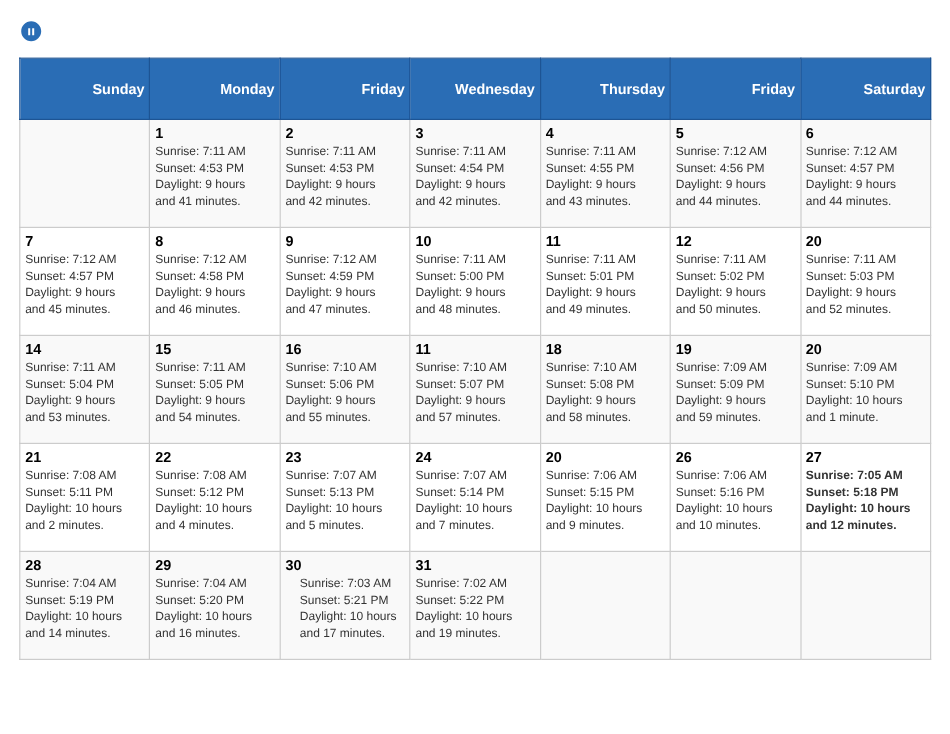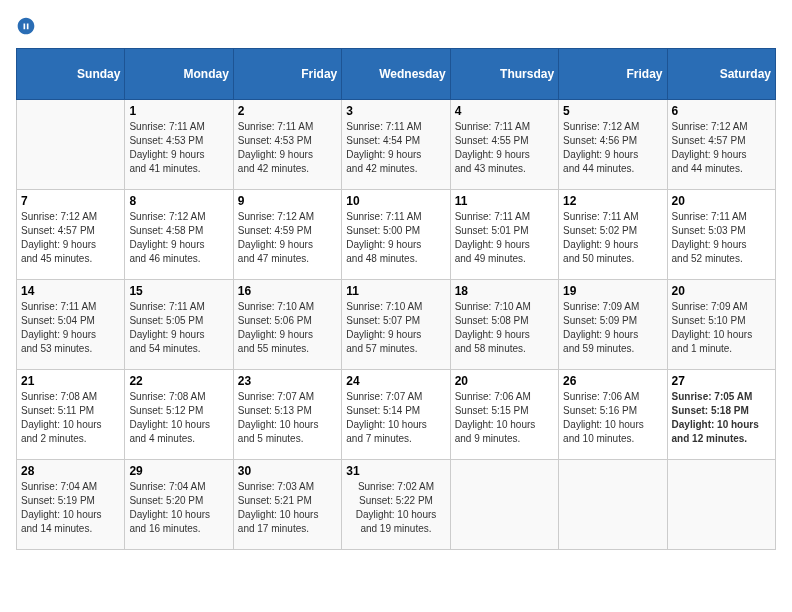--- a/index.html
+++ b/index.html
@@ -327,28 +327,28 @@
         </td>
         <td>
           <span class="day-num">29</span>
           <div class="day-info" style="white-space: pre-line;">Sunrise: 7:04 AM
 Sunset: 5:20 PM
 Daylight: 10 hours
 and 16 minutes.</div>
         </td>
         <td>
           <span class="day-num">30</span>
-          <div class="day-info" style="white-space: pre-line;">Sunrise: 7:03 AM
+          <div class="day-info" style="white-space: pre-line; margin-left: 12px;">Sunrise: 7:03 AM
 Sunset: 5:21 PM
 Daylight: 10 hours
 and 17 minutes.</div>
         </td>
         <td>
           <span class="day-num">31</span>
-          <div class="day-info" style="white-space: pre-line; text-align: center;">Sunrise: 7:02 AM
+          <div class="day-info" style="white-space: pre-line;">Sunrise: 7:02 AM
 Sunset: 5:22 PM
 Daylight: 10 hours
 and 19 minutes.</div>
         </td>
         <td class="empty"></td>
         <td class="empty"></td>
         <td class="empty"></td>
       </tr>
     </tbody>
 </table>

